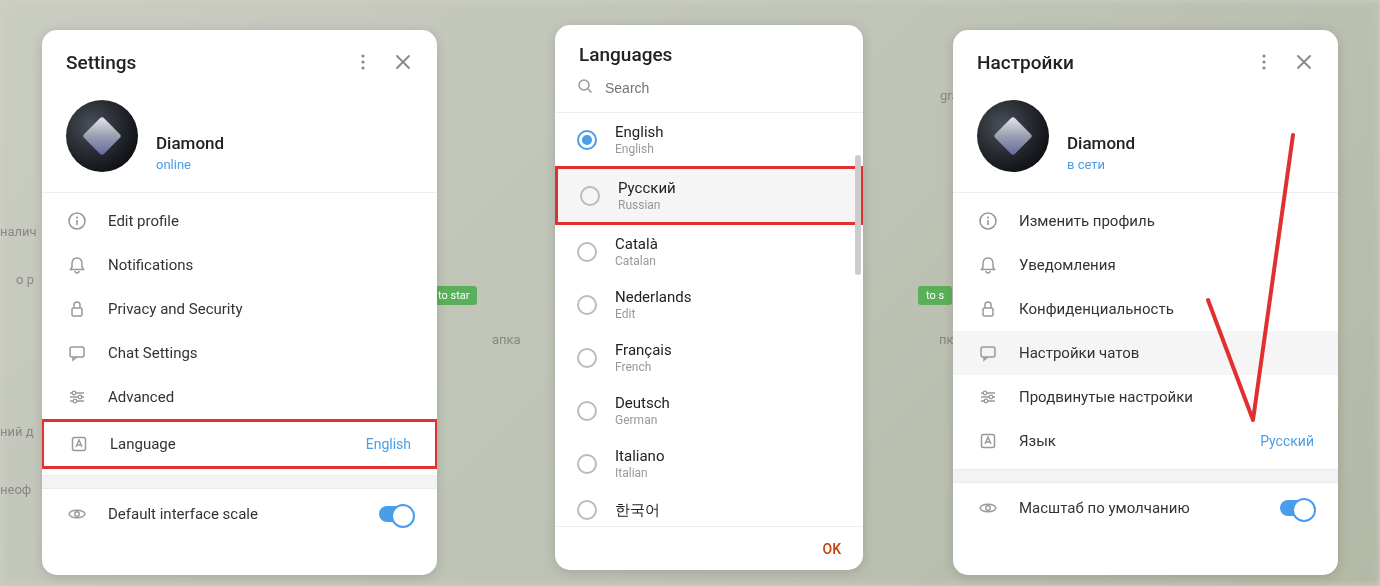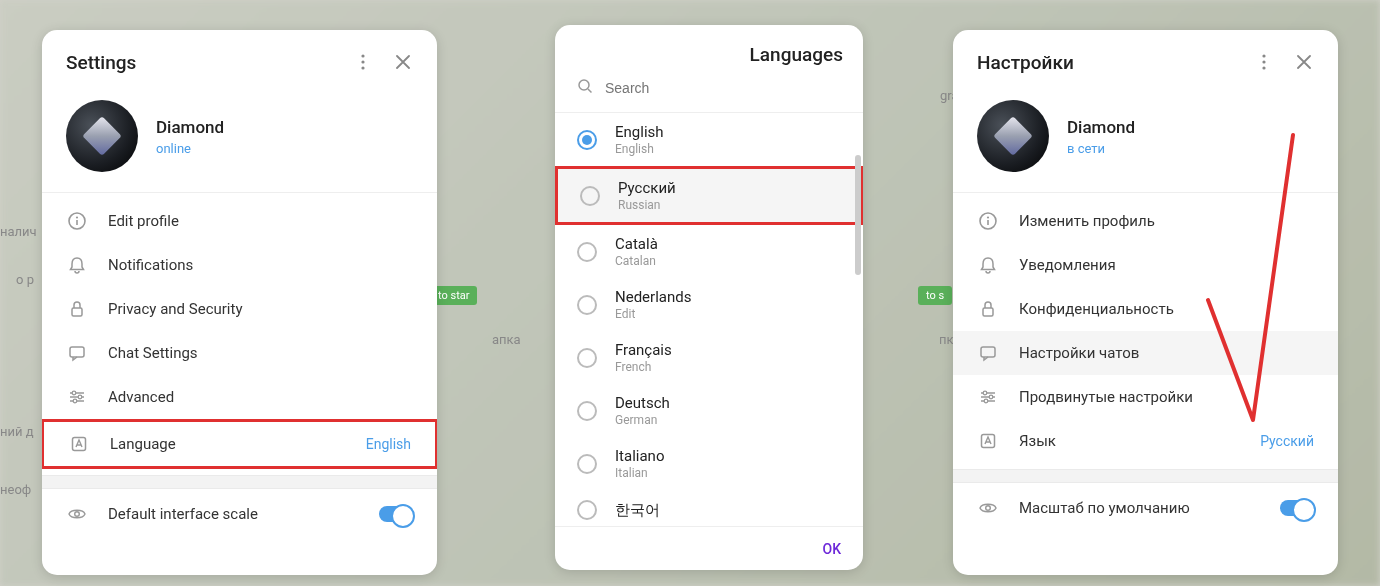--- a/index.html
+++ b/index.html
@@ -63,21 +63,21 @@
     height: 28px;
     display: flex;
     align-items: center;
     justify-content: center;
     color: #888;
     cursor: pointer;
     border-radius: 4px;
   }
   .profile {
     display: flex;
-    align-items: center;
+    align-items: flex-end;
     gap: 18px;
     padding: 10px 24px 20px 24px;
   }
   .avatar {
     width: 72px;
     height: 72px;
     border-radius: 50%;
     background: radial-gradient(circle at 35% 35%, #4a5058 0%, #1a1d22 60%, #000 100%);
     position: relative;
     overflow: hidden;
@@ -210,21 +210,21 @@
   }
   .lang-text { display:flex; flex-direction:column; }
   .lang-native { font-size:15px; color:#222; }
   .lang-en { font-size:12px; color:#999; margin-top:1px;}
   .lang-footer {
     padding: 12px 22px;
     text-align: right;
     border-top: 1px solid #eee;
   }
   .ok-btn {
-    color: #6d28d9;
+    color: #c2410c;
     font-size: 14px;
     font-weight: 500;
     cursor: pointer;
   }
   .scrollbar {
     position:absolute;
     right:2px;
     top:130px;
     width:6px;
     height:120px;
@@ -355,21 +355,21 @@
             <path d="M2 10 C4 5 16 5 18 10 C16 15 4 15 2 10 Z" fill="none" stroke="currentColor" stroke-width="1.4"></path>
             <circle cx="10" cy="10" r="2.3" fill="none" stroke="currentColor" stroke-width="1.4"></circle>
           </svg>
         </span>
       <span class="mi-label">Default interface scale</span>
       <span class="toggle"></span>
     </div>
   </div>
 
   <div class="panel narrow" style="margin-left:68px;">
-    <div class="panel-header" style="padding-bottom:8px;text-align:right;">
+    <div class="panel-header" style="padding-bottom:8px;">
       <div class="panel-title">Languages</div>
     </div>
     <div class="search-row">
       <span><svg width="16" height="16" viewBox="0 0 16 16">
             <circle cx="7" cy="7" r="5" fill="none" stroke="currentColor" stroke-width="1.5"></circle>
             <path d="M11 11 L14.5 14.5" stroke="currentColor" stroke-width="1.5"></path>
           </svg></span>
       <input class="search-input" placeholder="Search" style="">
     </div>
     <div class="lang-list" id="lang-list">

